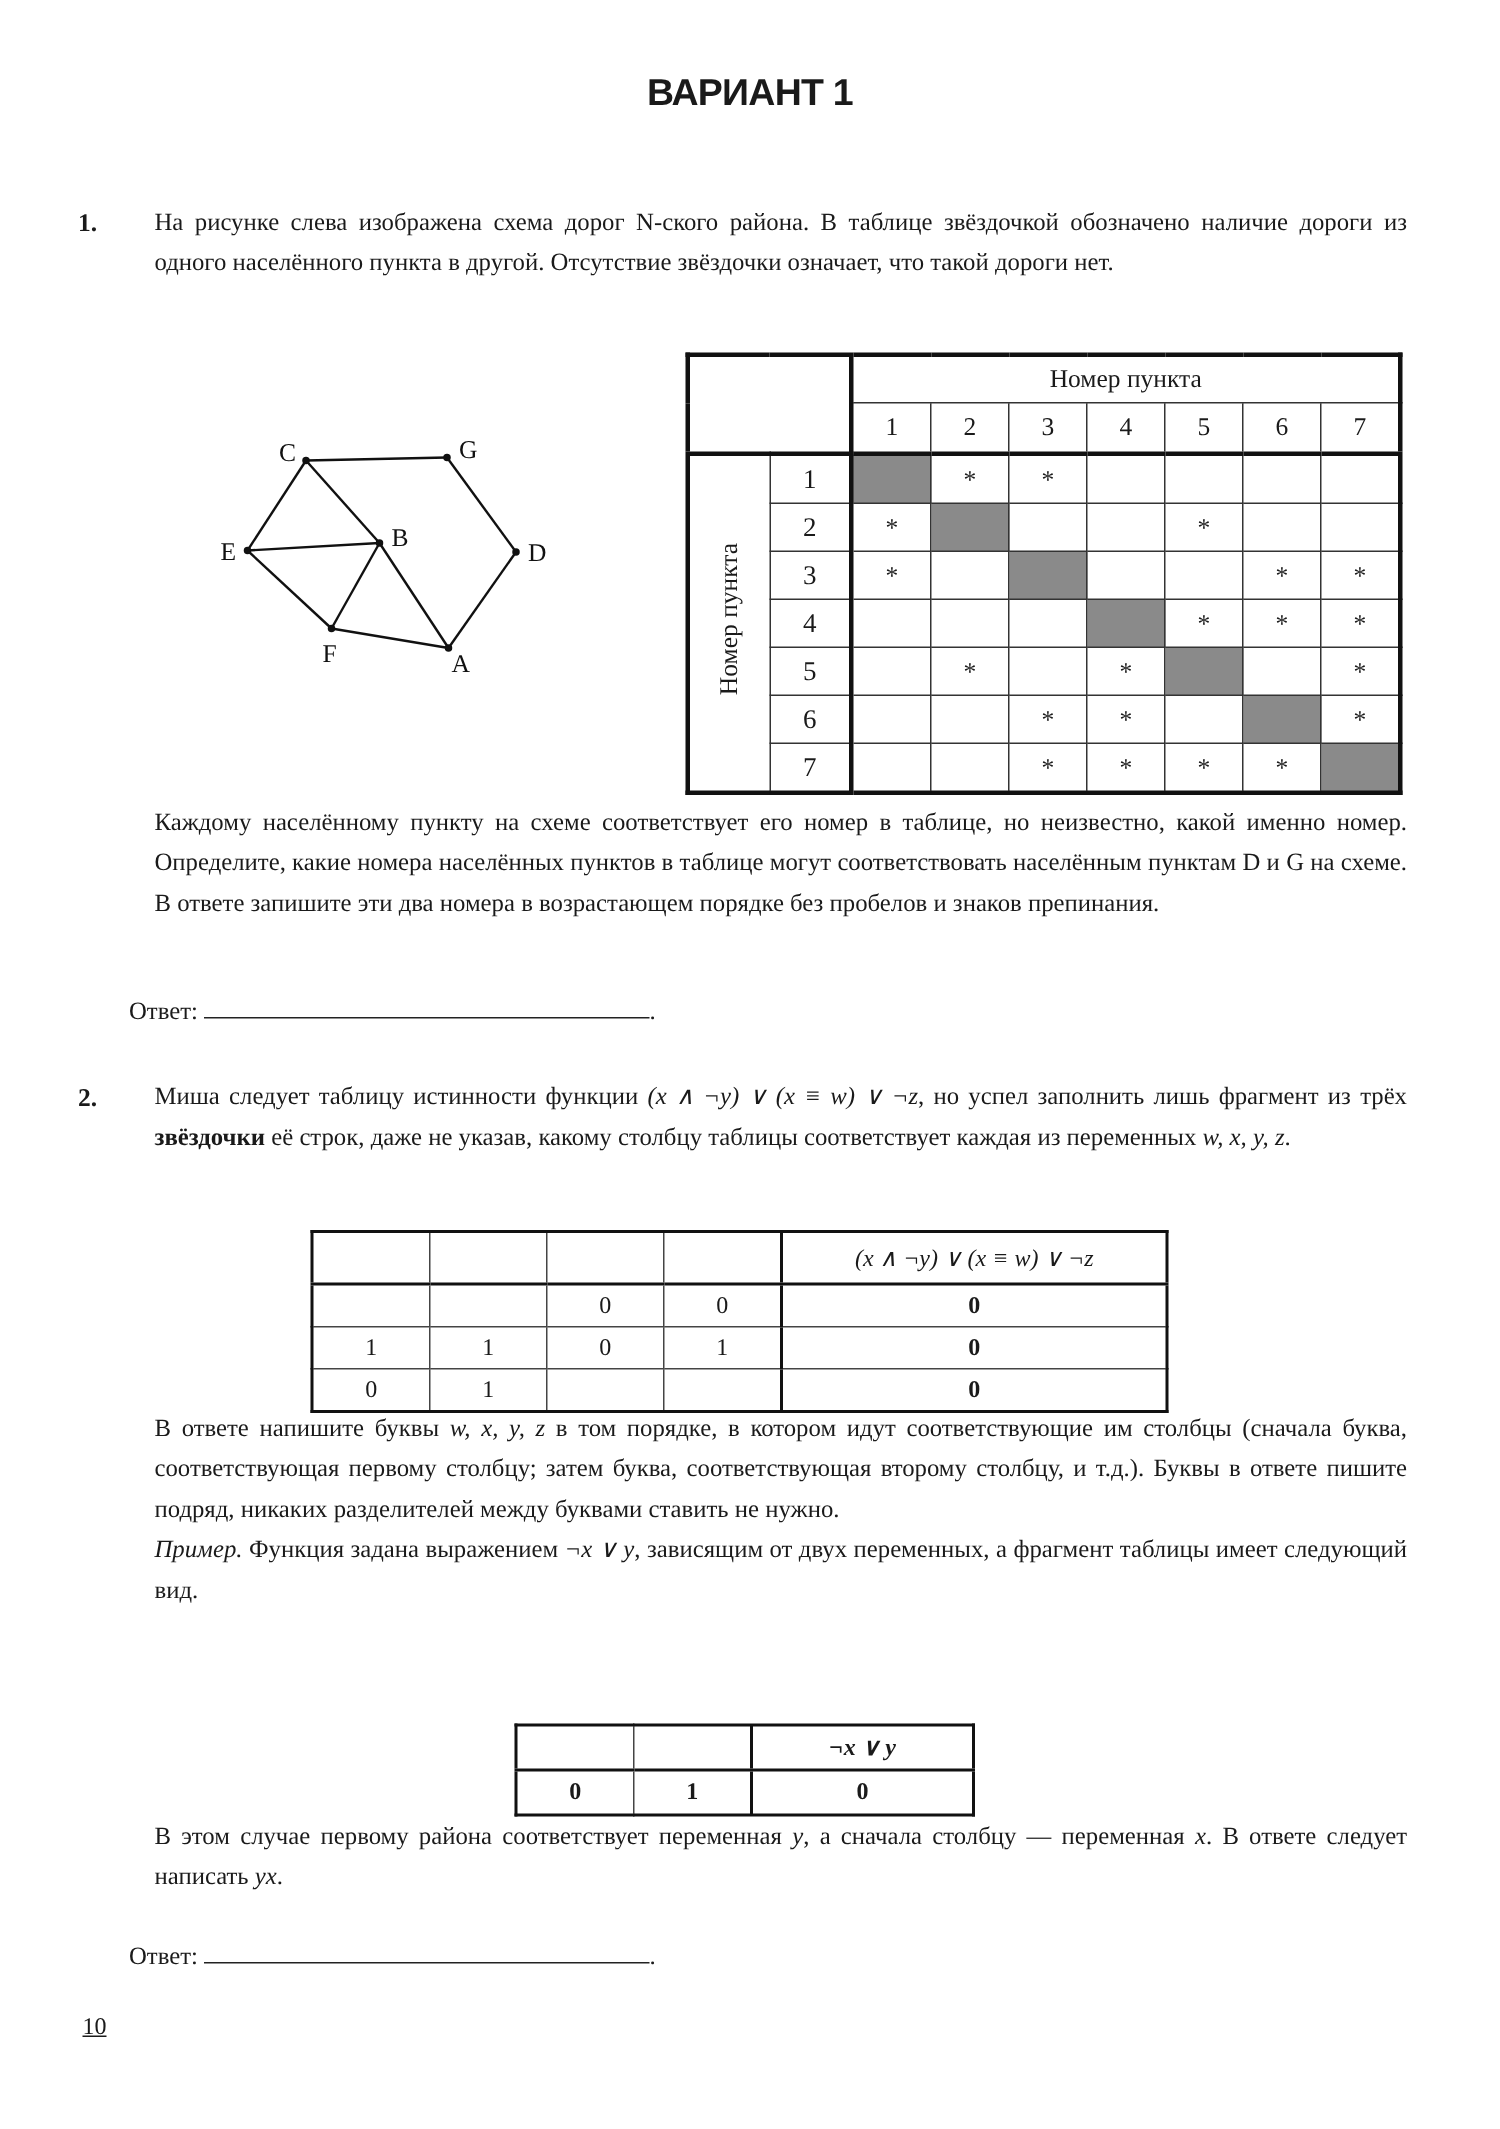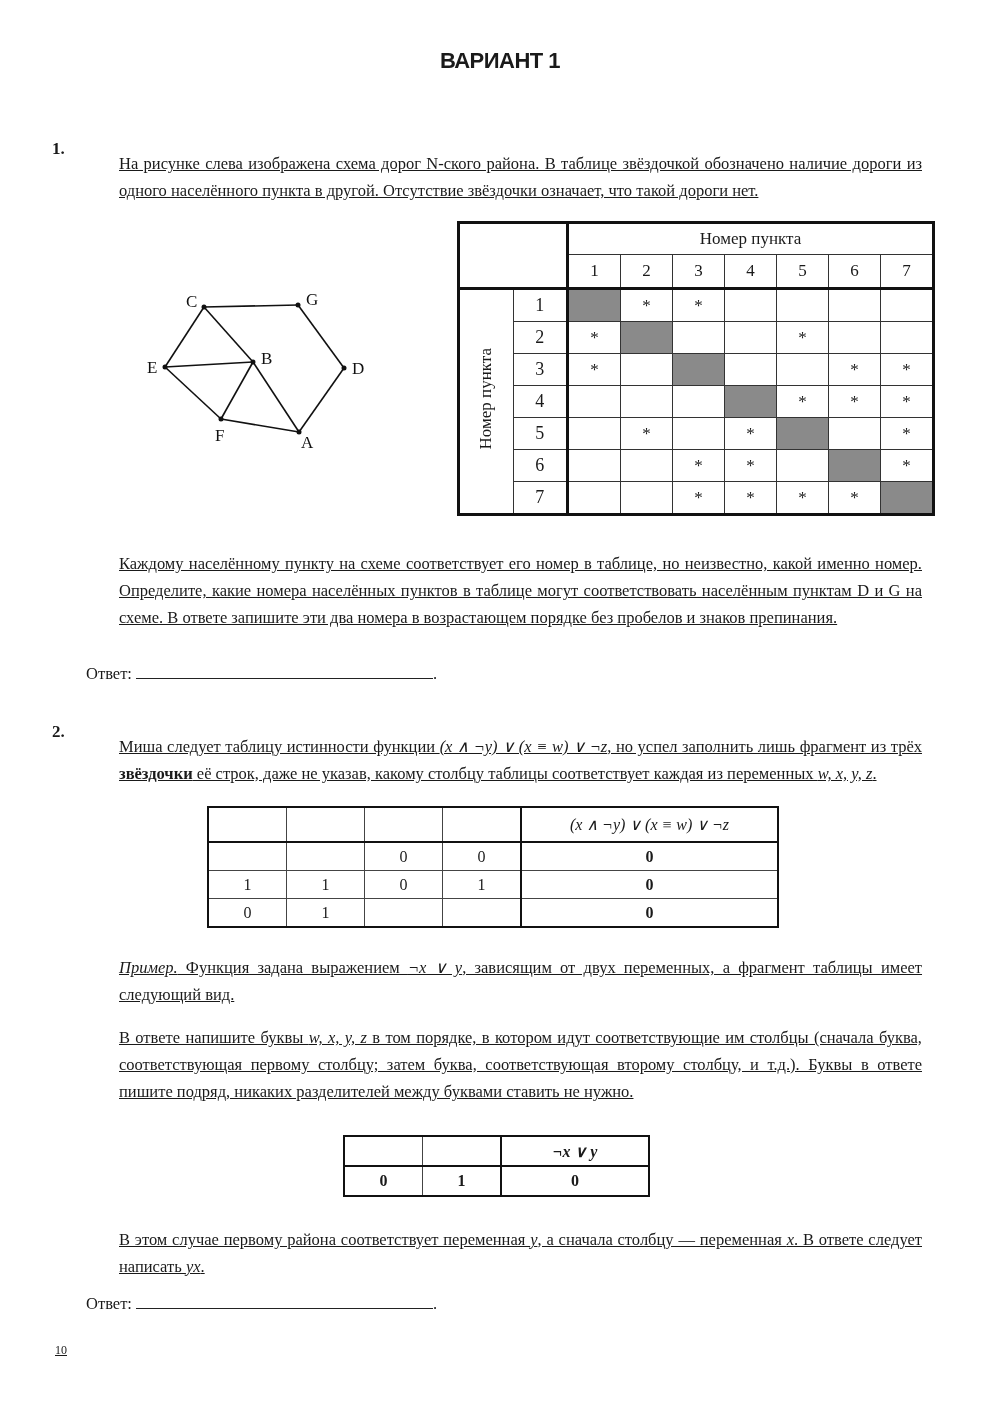--- a/index.html
+++ b/index.html
@@ -1,31 +1,31 @@
 <!DOCTYPE html>
 <html><head>
 <meta charset="utf-8">
 <style>
   html, body { margin: 0; padding: 0; background: #ffffff; }
   body { width: 1000px; height: 1419px; position: relative; overflow: hidden;
          font-family: "Liberation Serif", serif; color: #1a1a1a; }
   .abs { position: absolute; }
   .title { left: 0; width: 1000px; top: 48px; text-align: center;
-           font-family: "Liberation Sans", sans-serif; font-weight: bold; font-size: 22px; letter-spacing: -0.5px; }
+           font-family: "Liberation Sans", sans-serif; font-weight: bold; font-size: 25px; letter-spacing: -0.5px; }
   .num { left: 52px; font-weight: bold; font-size: 17px; }
   .para { left: 103px; width: 835px; font-size: 16.5px; line-height: 27px; text-align: justify; }
-  .para p { margin: 16px; text-decoration: underline; }
+  .para p { margin: 0; }
   .it { font-style: italic; }
   .bold { font-weight: bold; }
   .answer { left: 86px; font-size: 16.5px; }
   .answer .line { display: inline-block; width: 297px; border-bottom: 1px solid #222; height: 18px; vertical-align: baseline; margin-left: 4px; }
-  .pagenum { left: 55px; top: 1343px; font-size: 12px; text-decoration: underline; }
+  .pagenum { left: 55px; top: 1343px; font-size: 16px; text-decoration: underline; }
 
   
-  table { border-collapse: collapse; }
+  table { border-collapse: collapse; margin-top: 14px; }
   .matrix { left: 457px; top: 221px; border: 3px solid #111; }
   .matrix td { border: 1px solid #333; text-align: center; font-size: 17px; padding: 0; }
   .matrix .h1 td { height: 30px; }
   .matrix .h2 td { height: 32px; }
   .matrix .row td { height: 31px; width: 51px; }
   .matrix .corner { width: 106px; border-right: 3px solid #111; border-bottom: 3px solid #111; }
   .matrix .colhead { border-bottom: 3px solid #111; }
   .matrix .rowlabel { width: 51px; border-right: 1px solid #333; }
   .matrix .rownum { width: 52px; border-right: 3px solid #111; font-size: 18px; }
   .matrix .diag { background: #8a8a8a; }
@@ -220,22 +220,22 @@
         <td class="v">0</td>
         <td class="v">1</td>
         <td class="v"></td>
         <td class="v"></td>
         <td class="f">0</td>
       </tr>
     </tbody>
 </table>
 
 <div class="abs para" style="top:938px;">
+  <p><span>В ответе напишите буквы </span><span class="it">w, x, y, z</span><span> в том порядке, в котором идут соответствующие им столбцы (сначала буква, соответствующая первому столбцу; затем буква, соответствующая второму столбцу, и т.д.). Буквы в ответе пишите подряд, никаких разделителей между буквами ставить не нужно.</span></p>
   <p><span class="it">Пример.</span><span> Функция задана выражением </span><span class="it">¬x ∨ y</span><span>, зависящим от двух переменных, а фрагмент таблицы имеет следующий вид.</span></p>
-  <p><span>В ответе напишите буквы </span><span class="it">w, x, y, z</span><span> в том порядке, в котором идут соответствующие им столбцы (сначала буква, соответствующая первому столбцу; затем буква, соответствующая второму столбцу, и т.д.). Буквы в ответе пишите подряд, никаких разделителей между буквами ставить не нужно.</span></p>
 </div>
 
 <table class="abs ex">
   <tbody id="ex-body">
       <tr class="hdr">
         <td class="v"></td>
         <td class="v"></td>
         <td class="f">¬x ∨ y</td>
       </tr>
       <tr>

